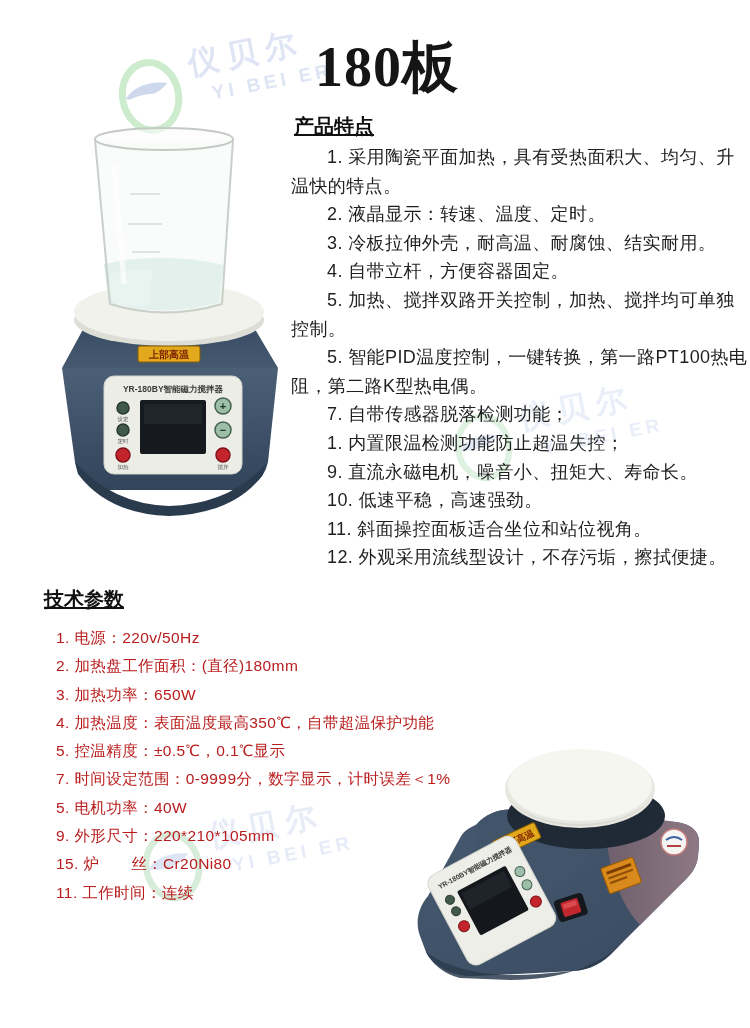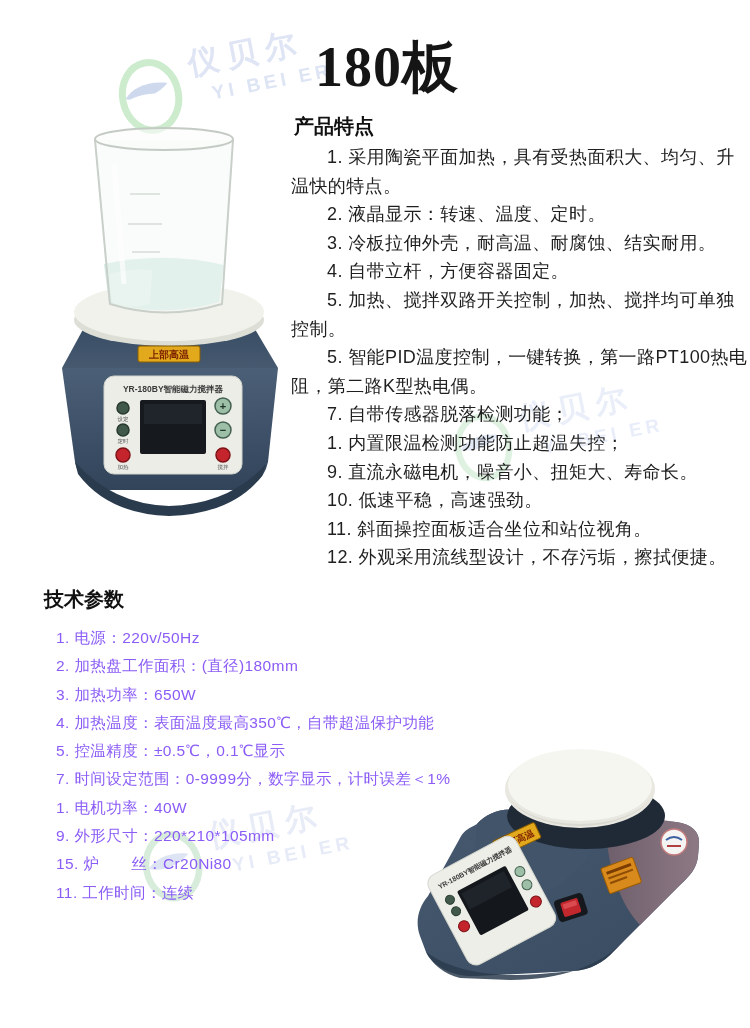--- a/index.html
+++ b/index.html
@@ -13,29 +13,29 @@
   .wm-cn{font-size:31px;font-weight:bold;letter-spacing:8px;color:#dfe5f4;line-height:1;}
   .wm-en{font-size:19px;font-weight:bold;letter-spacing:4px;color:#dde4f4;margin-top:8px;margin-left:18px;line-height:1;}
   .wm.dim{opacity:.82;}
   
   .title{
     position:absolute;left:315px;top:30px;margin:0;
     font-family:"Liberation Serif",serif;font-weight:bold;font-size:56px;color:#151515;
     letter-spacing:1px;
     text-align:right;
   }
-  .sec-head{position:absolute;margin:0;font-size:20px;font-weight:bold;color:#111;}
+  .sec-head{position:absolute;margin:0;font-size:20px;font-weight:bold;color:#111;text-decoration:underline;}
   .head-features{left:294px;top:113px;}
   .head-specs{left:44px;top:586px;}
   
   .feature-list{position:absolute;left:291px;top:143px;width:457px;}
   .feature-list p{margin:0;font-size:18px;line-height:28.6px;text-indent:2em;
                   color:#1f1f1f;letter-spacing:.4px;}
   .spec-list{position:absolute;left:56px;top:624px;width:420px;}
-  .spec-list p{margin:0;font-size:15.5px;line-height:28.3px;color:#8b5cf6;letter-spacing:.4px;white-space:pre;}
+  .spec-list p{margin:0;font-size:15.5px;line-height:28.3px;color:#b91c1c;letter-spacing:.4px;white-space:pre;}
   
   .photo{position:absolute;}
   .photo-front{left:52px;top:124px;width:254px;height:402px;}
   .photo-angled{left:380px;top:730px;width:348px;height:258px;}
   svg text{font-family:"Liberation Sans",sans-serif;}
 </style>
 </head>
 <body>
 
 <div class="page">
@@ -153,21 +153,21 @@
 
   <h2 class="sec-head head-specs">技术参数</h2>
   <div class="spec-list">
 
   <p>1. 电源：220v/50Hz</p>
       <p>2. 加热盘工作面积：(直径)180mm</p>
       <p>3. 加热功率：650W</p>
       <p>4. 加热温度：表面温度最高350℃，自带超温保护功能</p>
       <p>5. 控温精度：±0.5℃，0.1℃显示</p>
       <p>7. 时间设定范围：0-9999分，数字显示，计时误差＜1%</p>
-      <p>1. 电机功率：40W</p>
+      <p>5. 电机功率：40W</p>
       <p>9. 外形尺寸：220*210*105mm</p>
       <p>15. 炉　　丝：Cr20Ni80</p>
       <p>11. 工作时间：连续</p>
     </div>
 
   <div class="photo photo-angled">
     <svg viewBox="0 0 348 258" width="348" height="258">
       <defs>
         <linearGradient id="gBody2" x1="0" y1="0" x2="1" y2="1">
           <stop offset="0" stop-color="#47596f"></stop>

